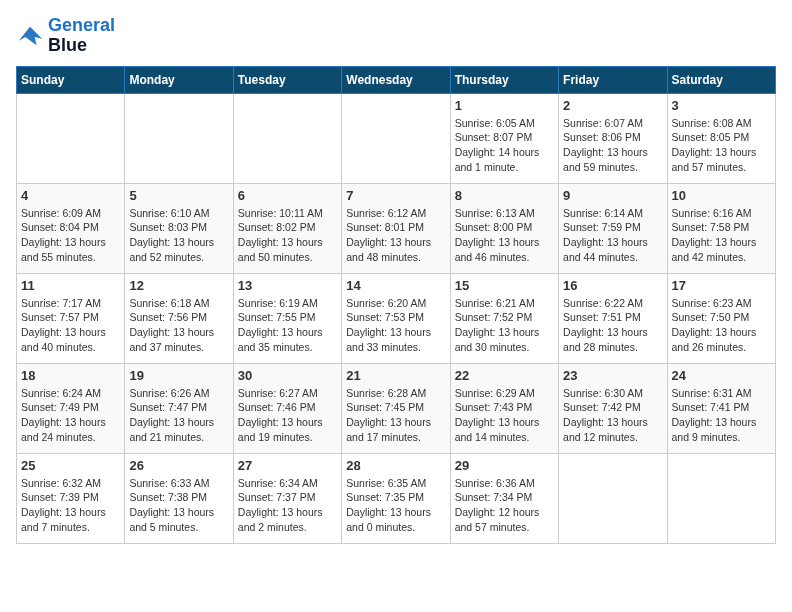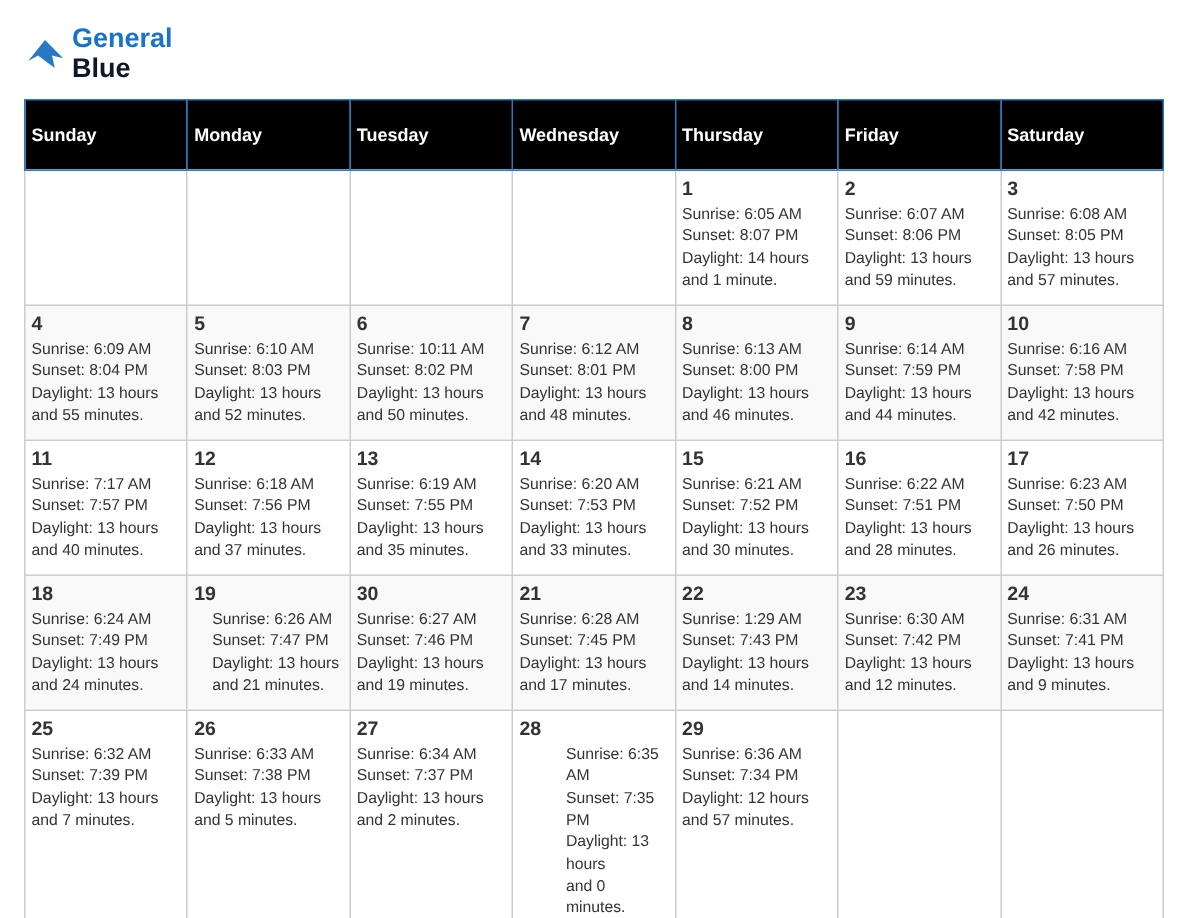--- a/index.html
+++ b/index.html
@@ -46,23 +46,23 @@
     .location {
       font-size: 14px;
       color: #555;
     }
     table {
       width: 100%;
       border-collapse: collapse;
       font-size: 11px;
     }
     thead tr th {
-      background-color: #000000;
+      background-color: #0c4a6e;
       color: white;
-      padding: 16px 4px;
+      padding: 6px 4px;
       text-align: left;
       font-size: 12px;
       font-weight: bold;
       border: 1px solid #2979c2;
     }
     tbody tr td {
       border: 1px solid #ccc;
       vertical-align: top;
       padding: 4px;
       height: 90px;
@@ -247,42 +247,42 @@
       <tr>
         <td>
           <div class="day-num">18</div>
           <div class="day-info" style="white-space: pre-line;">Sunrise: 6:24 AM
 Sunset: 7:49 PM
 Daylight: 13 hours
 and 24 minutes.</div>
         </td>
         <td>
           <div class="day-num">19</div>
-          <div class="day-info" style="white-space: pre-line; margin-left: 12px;">Sunrise: 6:26 AM
+          <div class="day-info" style="white-space: pre-line;">Sunrise: 6:26 AM
 Sunset: 7:47 PM
 Daylight: 13 hours
 and 21 minutes.</div>
         </td>
         <td>
           <div class="day-num">30</div>
           <div class="day-info" style="white-space: pre-line;">Sunrise: 6:27 AM
 Sunset: 7:46 PM
 Daylight: 13 hours
 and 19 minutes.</div>
         </td>
         <td>
           <div class="day-num">21</div>
           <div class="day-info" style="white-space: pre-line;">Sunrise: 6:28 AM
 Sunset: 7:45 PM
 Daylight: 13 hours
 and 17 minutes.</div>
         </td>
         <td>
           <div class="day-num">22</div>
-          <div class="day-info" style="white-space: pre-line;">Sunrise: 1:29 AM
+          <div class="day-info" style="white-space: pre-line;">Sunrise: 6:29 AM
 Sunset: 7:43 PM
 Daylight: 13 hours
 and 14 minutes.</div>
         </td>
         <td>
           <div class="day-num">23</div>
           <div class="day-info" style="white-space: pre-line;">Sunrise: 6:30 AM
 Sunset: 7:42 PM
 Daylight: 13 hours
 and 12 minutes.</div>
@@ -312,21 +312,21 @@
         </td>
         <td>
           <div class="day-num">27</div>
           <div class="day-info" style="white-space: pre-line;">Sunrise: 6:34 AM
 Sunset: 7:37 PM
 Daylight: 13 hours
 and 2 minutes.</div>
         </td>
         <td>
           <div class="day-num">28</div>
-          <div class="day-info" style="white-space: pre-line; margin-left: 31px;">Sunrise: 6:35 AM
+          <div class="day-info" style="white-space: pre-line;">Sunrise: 6:35 AM
 Sunset: 7:35 PM
 Daylight: 13 hours
 and 0 minutes.</div>
         </td>
         <td>
           <div class="day-num">29</div>
           <div class="day-info" style="white-space: pre-line;">Sunrise: 6:36 AM
 Sunset: 7:34 PM
 Daylight: 12 hours
 and 57 minutes.</div>

